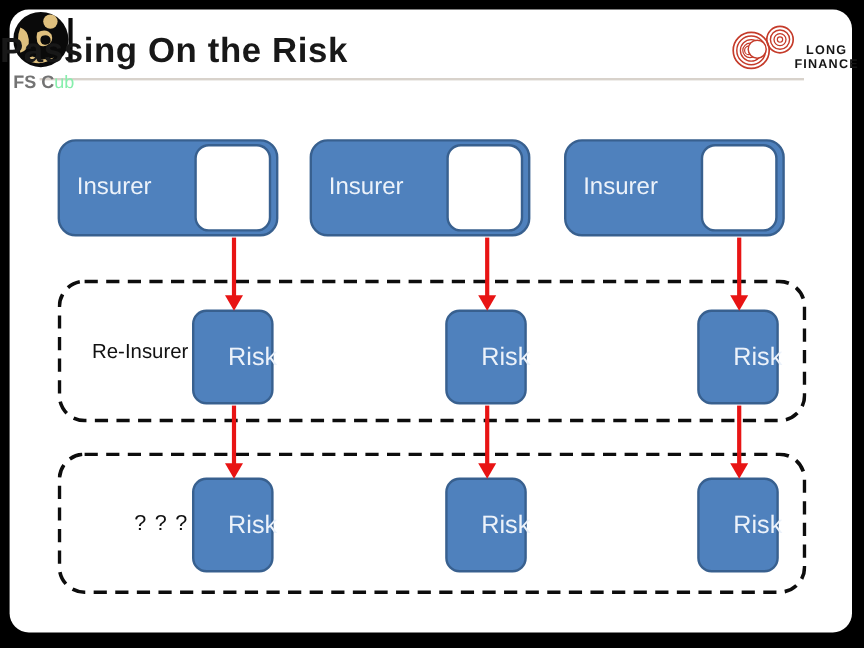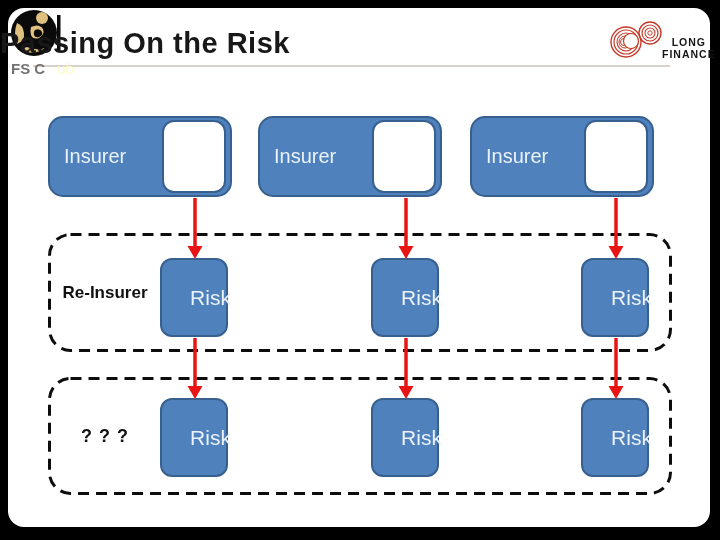--- a/index.html
+++ b/index.html
@@ -26,21 +26,21 @@
     font-size:29px;font-weight:bold;color:var(--title-color);
     letter-spacing:0.5px;z-index:2;
   }
   .separator{
     position:absolute;left:33px;top:65px;width:637px;height:2px;
     background:var(--separator);z-index:1;
   }
   .logo-fsclub{position:absolute;left:11px;top:9px;width:72px;height:68px;z-index:2;}
   .fsclub-text{position:absolute;left:0;top:51px;font-size:15px;font-weight:bold;white-space:nowrap;}
   .fsclub-text .b{color:#737373;}
-  .fsclub-text .l{color:#fef9c3;font-weight:normal;margin-left:12px;}
+  .fsclub-text .l{color:#86efac;font-weight:normal;}
   .logo-long{position:absolute;left:600px;top:16px;width:104px;height:52px;z-index:2;}
   .lf-text{position:absolute;left:62px;top:20px;line-height:12px;text-align:center;}
   .lf-text span{display:block;font-size:10.5px;font-weight:bold;color:#151515;letter-spacing:1px;font-family:"Liberation Sans",sans-serif;}
   
   .insurer-box{
     position:absolute;top:116px;width:184px;height:81px;
     background:var(--box-fill);border:2px solid var(--box-border);
     border-radius:15px;z-index:2;
   }
   .insurer-label{
@@ -49,21 +49,21 @@
   }
   .inner-white{
     position:absolute;right:4px;top:2px;width:64px;height:73px;
     background:#fff;border:2px solid var(--box-border);border-radius:12px;
   }
   
   .dashed-box{position:absolute;left:48px;width:624px;z-index:1;}
   .dashed-box svg.dash{position:absolute;left:0;top:0;}
   .row-label{
     position:absolute;left:5px;top:50%;transform:translateY(-50%);
-    width:104px;text-align:center;font-weight:bold;color:var(--label-text);
+    width:104px;text-align:right;font-weight:normal;color:var(--label-text);
   }
   .reinsurer-group{top:233px;height:119px;}
   .reinsurer-group .row-label{font-size:17px;}
   .retro-group{top:377px;height:118px;}
   .retro-group .row-label{font-size:18px;letter-spacing:1px;}
   .risk-box{
     position:absolute;width:68px;height:79px;
     background:var(--box-fill);border:2px solid var(--box-border);
     border-radius:12px;display:flex;align-items:center;justify-content:center;padding-left:33px;
   }

